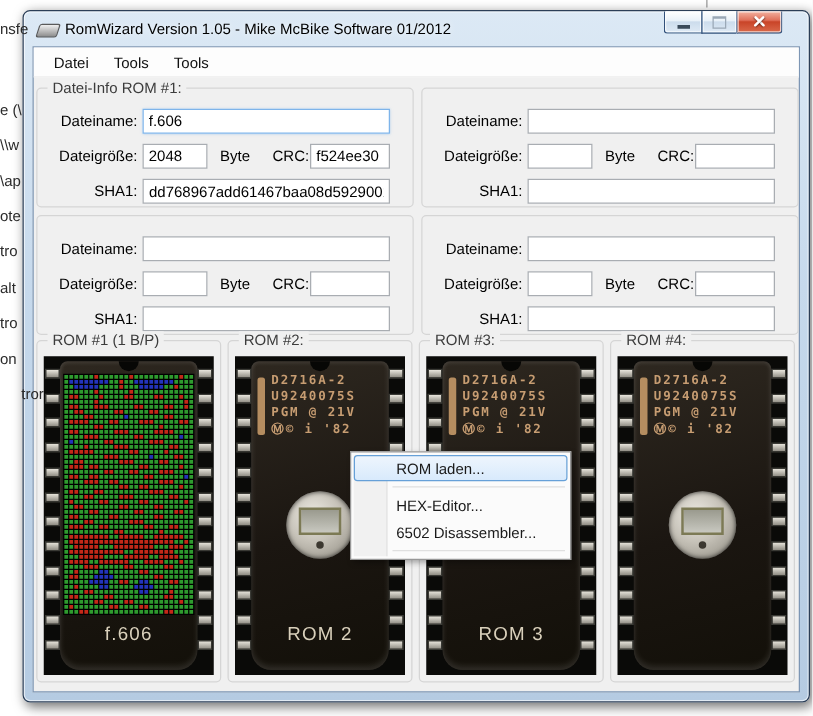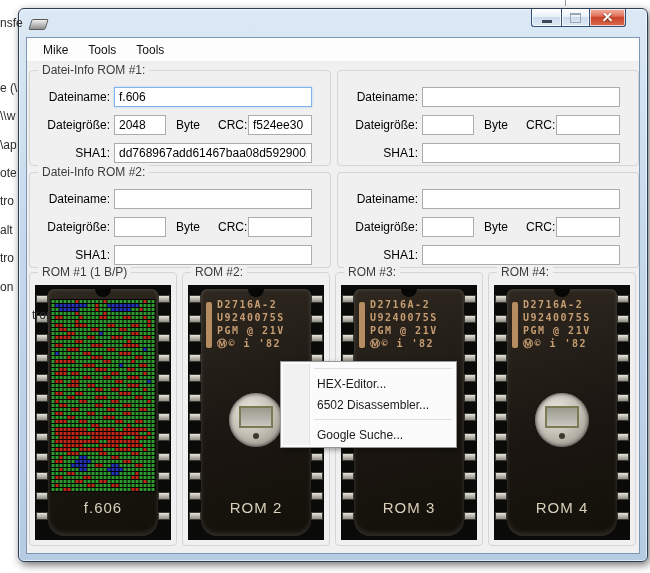--- a/index.html
+++ b/index.html
@@ -94,36 +94,37 @@
 </style>
 </head>
 <body>
 
 <div id="desktop">
   <div class="bg-vline"></div>
 
   <div class="window">
     <div class="titlebar">
       <div class="app-icon"></div>
+      <div class="title-text">RomWizard Version 1.05 - Mike McBike Software 01/2012</div>
       <div class="win-controls">
         <div class="win-btn min">
             <span class="glyph-min"></span>
           </div>
         <div class="win-btn max">
             <span class="glyph-max"></span>
           </div>
         <div class="win-btn close">
             <span class="glyph-close"></span>
           </div>
       </div>
     </div>
 
     <div class="client">
       <div class="menubar">
-          <div class="menu-item">Mike</div>
+          <div class="menu-item">Datei</div>
           <div class="menu-item">Tools</div>
           <div class="menu-item">Tools</div>
         </div>
 
       <div class="content">
 
         <div class="group" style="left:2px;top:8px;width:300px;height:94px">
           <span class="group-label">Datei-Info ROM #1:</span>
           <span class="flabel" style="left:2px;top:16px">Dateiname:</span>
           <input class="txt focused" style="left: 84px; top: 16px; width: 198px;" value="f.606">
@@ -142,21 +143,20 @@
           <span class="flabel" style="left:2px;top:44px">Dateigröße:</span>
           <input class="txt" style="left: 84px; top: 44px; width: 52px;" value="">
           <span class="slabel" style="left:146px;top:44px">Byte</span>
           <span class="slabel" style="left:188px;top:44px">CRC:</span>
           <input class="txt" style="left: 218px; top: 44px; width: 64px;" value="">
           <span class="flabel" style="left:2px;top:72px">SHA1:</span>
           <input class="txt" style="left: 84px; top: 72px; width: 198px;" value="">
         </div>
 
         <div class="group" style="left:2px;top:110px;width:300px;height:94px">
-          <span class="group-label">Datei-Info ROM #2:</span>
           <span class="flabel" style="left:2px;top:16px">Dateiname:</span>
           <input class="txt" style="left: 84px; top: 16px; width: 198px;" value="">
           <span class="flabel" style="left:2px;top:44px">Dateigröße:</span>
           <input class="txt" style="left: 84px; top: 44px; width: 52px;" value="">
           <span class="slabel" style="left:146px;top:44px">Byte</span>
           <span class="slabel" style="left:188px;top:44px">CRC:</span>
           <input class="txt" style="left: 218px; top: 44px; width: 64px;" value="">
           <span class="flabel" style="left:2px;top:72px">SHA1:</span>
           <input class="txt" style="left: 84px; top: 72px; width: 198px;" value="">
         </div>
@@ -1558,21 +1558,20 @@
               <div class="print">
                 <div>D2716A-2</div>
                 <div>U9240075S</div>
                 <div>PGM @ 21V</div>
                 <div>Ⓜ© i '82</div>
               </div>
               <div class="quartz">
                 <div class="die"></div>
                 <div class="die-dot"></div>
               </div>
-              <div class="chip-label">ROM 4</div>
             </div>
           <div class="pin" style="top: 10px; left: 1px;"></div>
               <div class="pin" style="top: 29.7px; left: 1px;"></div>
               <div class="pin" style="top: 49.4px; left: 1px;"></div>
               <div class="pin" style="top: 69.1px; left: 1px;"></div>
               <div class="pin" style="top: 88.8px; left: 1px;"></div>
               <div class="pin" style="top: 108.5px; left: 1px;"></div>
               <div class="pin" style="top: 128.2px; left: 1px;"></div>
               <div class="pin" style="top: 147.9px; left: 1px;"></div>
               <div class="pin" style="top: 167.6px; left: 1px;"></div>
@@ -1593,29 +1592,29 @@
               <div class="pin" style="top: 226.7px; right: 1px;"></div>
             </div>
         </div>
 
       </div>
     </div>
   </div>
 
   <div class="context-menu">
     <div class="cm-gutter"></div>
+  <div class="cm-item hl">ROM laden...</div>
       <div class="cm-sep"></div>
       <div class="cm-item">HEX-Editor...</div>
       <div class="cm-item">6502 Disassembler...</div>
       <div class="cm-sep"></div>
-      <div class="cm-item">Google Suche...</div>
     </div>
 <div class="bg-frag" style="left: 0px; top: 16px;">nsfe</div>
     <div class="bg-frag" style="left: 0px; top: 81px;">e (\</div>
     <div class="bg-frag" style="left: 0px; top: 109px;">\\w</div>
     <div class="bg-frag" style="left: 0px; top: 138px;">\ap</div>
     <div class="bg-frag" style="left: 0px; top: 166px;">ote</div>
     <div class="bg-frag" style="left: 0px; top: 194px;">tro</div>
     <div class="bg-frag" style="left: 0px; top: 223px;">alt</div>
     <div class="bg-frag" style="left: 0px; top: 251px;">tro</div>
     <div class="bg-frag" style="left: 0px; top: 280px;">on</div>
-    <div class="bg-frag" style="left: 0px; top: 308px; padding-left: 32px;">tror</div>
+    <div class="bg-frag" style="left: 17px; top: 308px;">tror</div>
   </div>
 
 </body></html>

